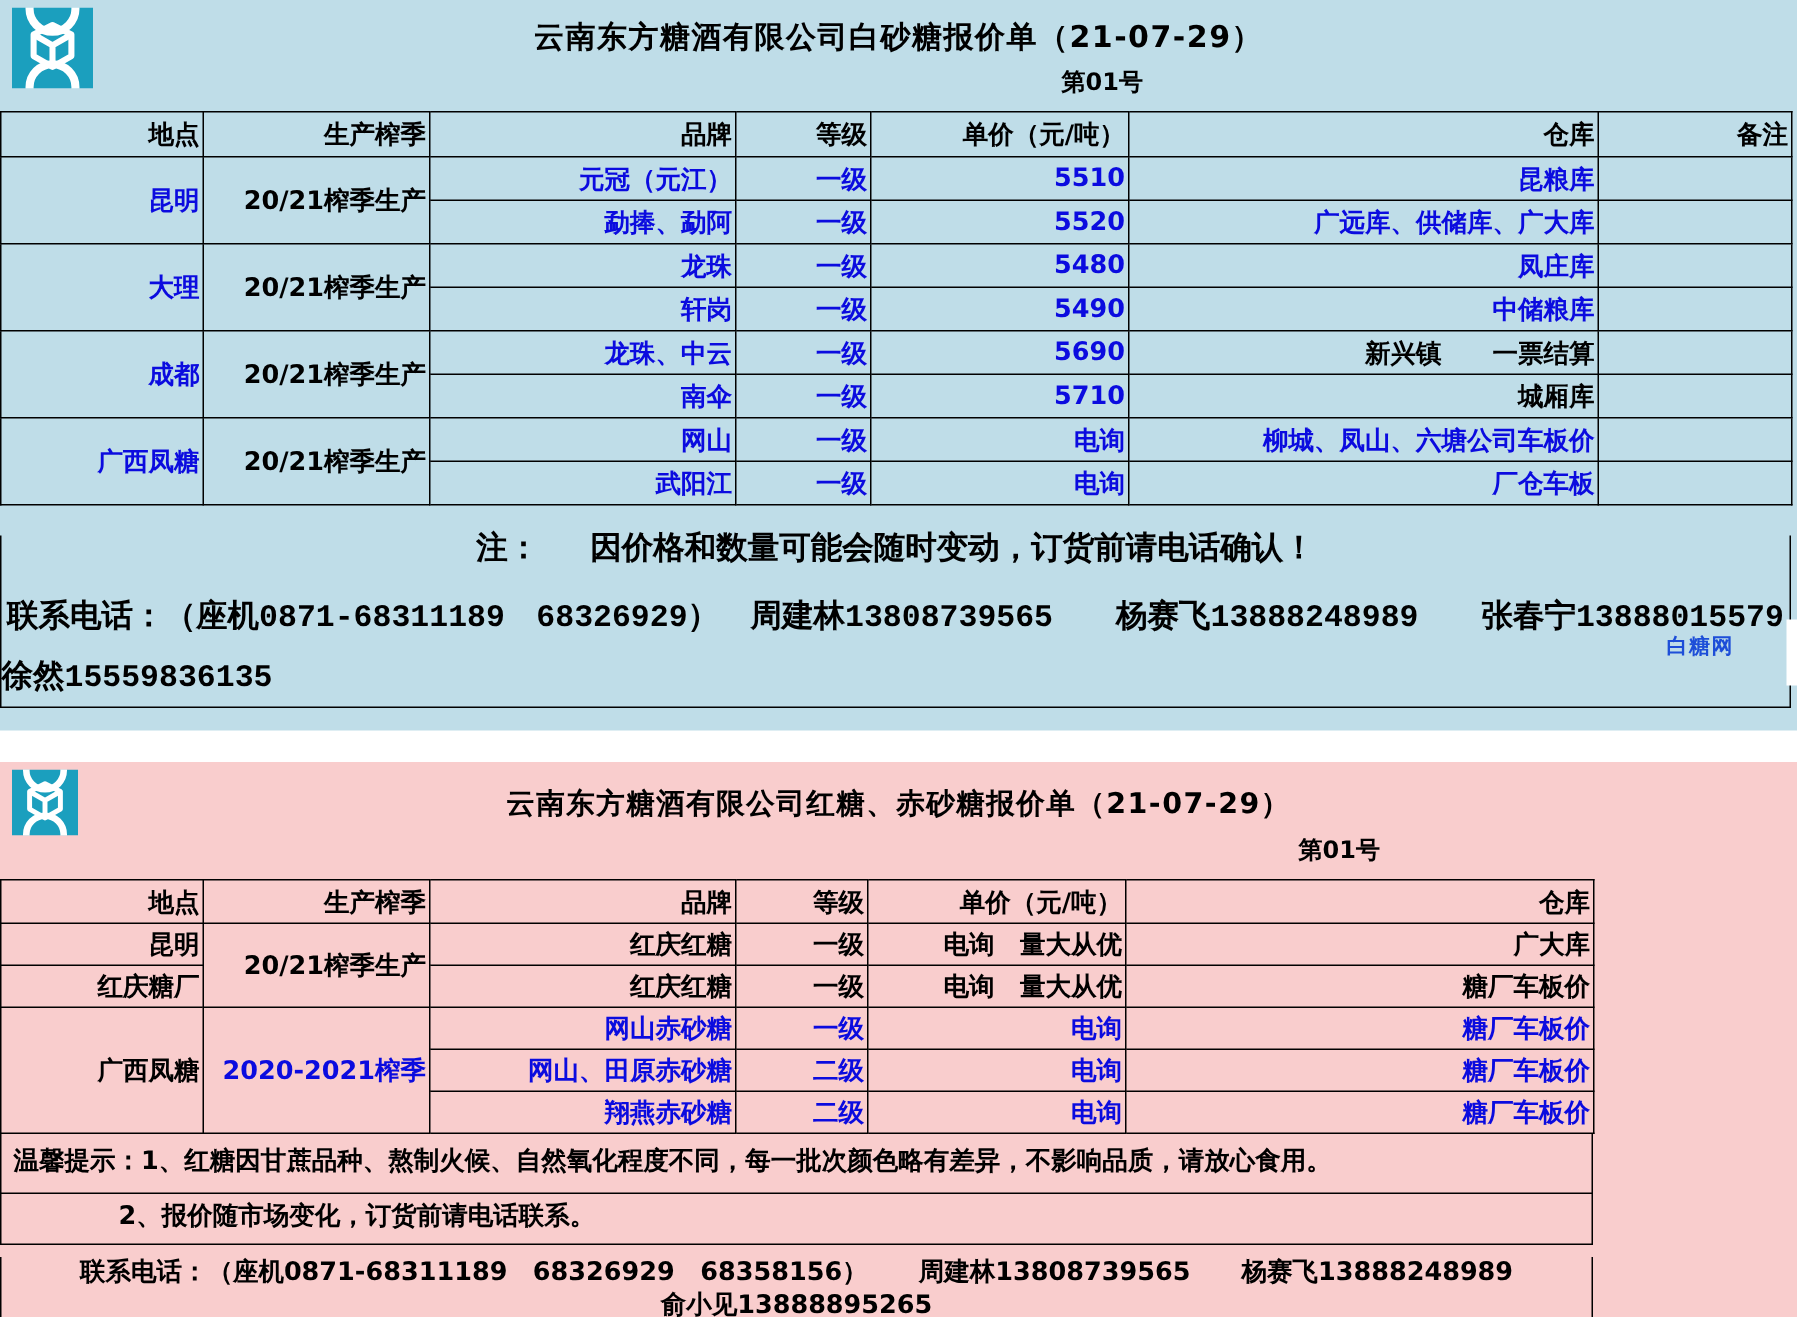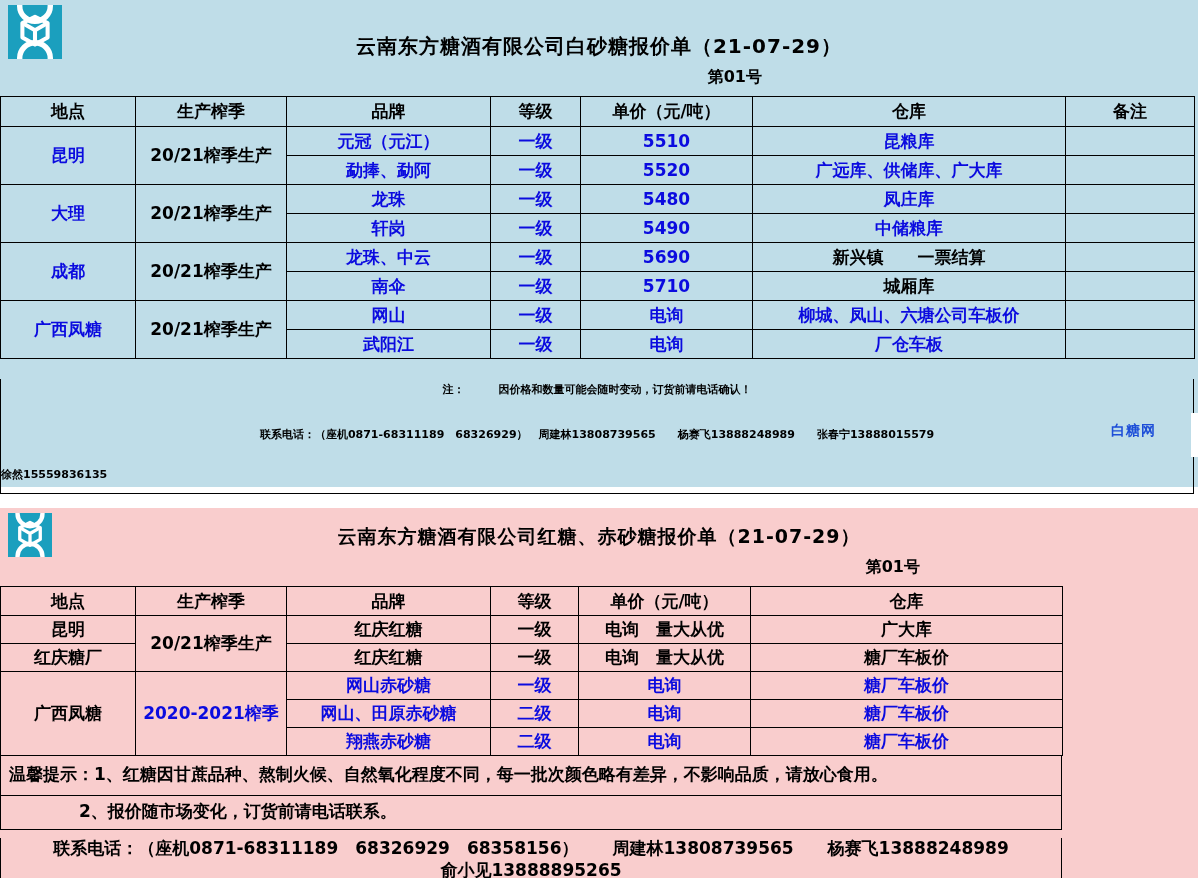--- a/index.html
+++ b/index.html
@@ -9,41 +9,42 @@
     font-family:"DejaVu Sans","Liberation Sans",sans-serif;
     font-weight:bold; color:#000; background:#fff;
   }
   .section { position:relative; width:1198px; }
   .sec1 { height:487px; background:#BFDDE8; }
   .gap  { height:21px; background:#ffffff; }
   .sec2 { height:370px; background:#F9CDCD; }
 
   .logo { position:absolute; left:8px; top:5px; display:block; }
 
-  .title { text-align:center; font-size:20px; line-height:28px; padding-top:32px; letter-spacing:1px; }
+  .title { text-align:center; font-size:20px; line-height:28px; padding-top:10px; letter-spacing:1px; }
   .sec2 .title { font-size:19px; padding-top:15px; line-height:26px; }
   .docno1 { width:762px; text-align:right; font-size:16px; line-height:22px; margin-top:6px; }
   .docno2 { width:920px; text-align:right; font-size:16px; line-height:20px; margin-top:8px; }
 
-  table { border-collapse:collapse; table-layout:fixed; text-align:center; }
+  table { border-collapse:collapse; table-layout:fixed; text-align:right; }
   th,td { border:1.5px solid #000; padding:0 2px; font-size:17px; font-weight:bold; overflow:hidden; white-space:nowrap; }
   .t1 { width:1194px; margin-top:8px; }
   .t1 thead tr { height:30px; }
   .t1 tbody tr { height:29px; }
   .t2 { width:1062px; margin-top:9px; }
   .t2 thead tr { height:29px; }
   .t2 tbody tr { height:28px; }
 
   .c-blue { color:#0B0BDF; }
   .c-red  { color:#000000; }
 
   .notes1 {
     width:1194px; height:115px;
     border:1.5px solid #000; border-top:none;
-    font-size:11px;
+    font-size:21px;
+    font-family:Liberation Mono, monospace;
   }
   .note-line { text-align:center; margin-top:20px; line-height:22px; }
   .note-line .lbl { margin-right:34px; }
   .contact1 { text-align:center; margin-top:24px; line-height:20px; white-space:pre; }
   .contact2 { text-align:left; margin-top:20px; line-height:20px; white-space:pre; }
 
   .tipbox1 {
     width:1062px; height:40px; border:1.5px solid #000; border-top:none;
     font-size:17px; line-height:37px; padding-left:8px; white-space:nowrap;
   }

